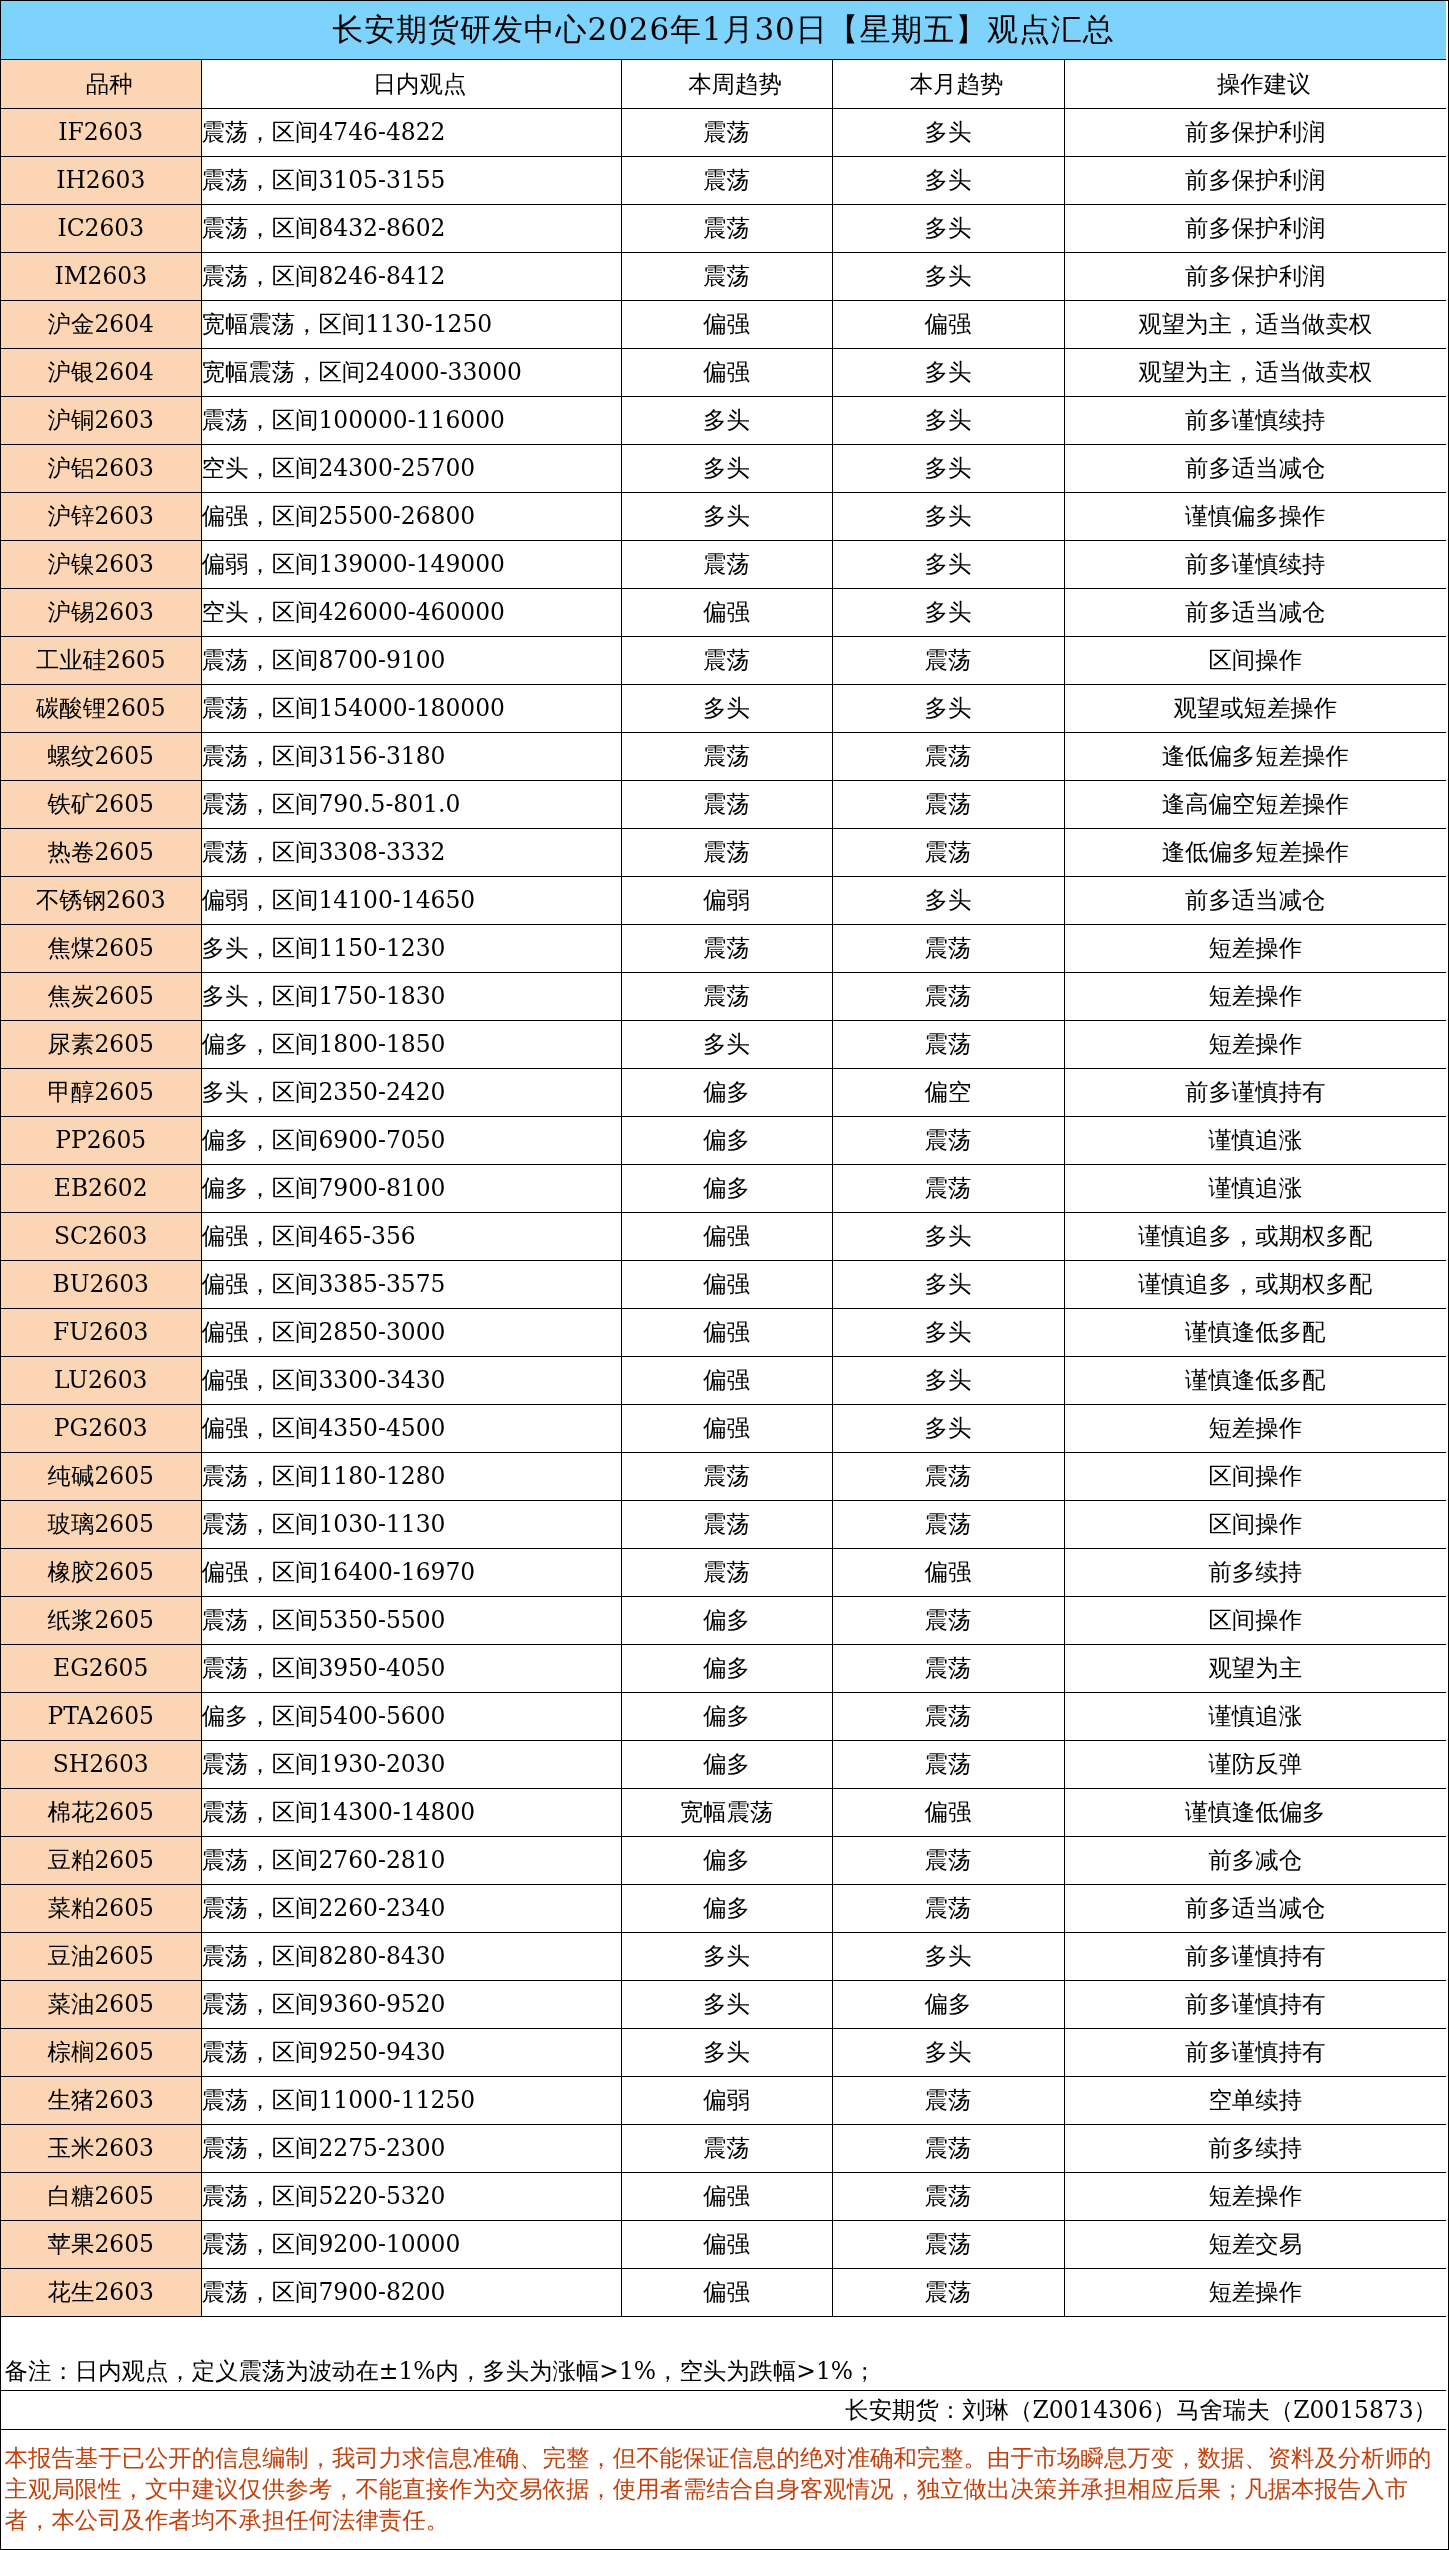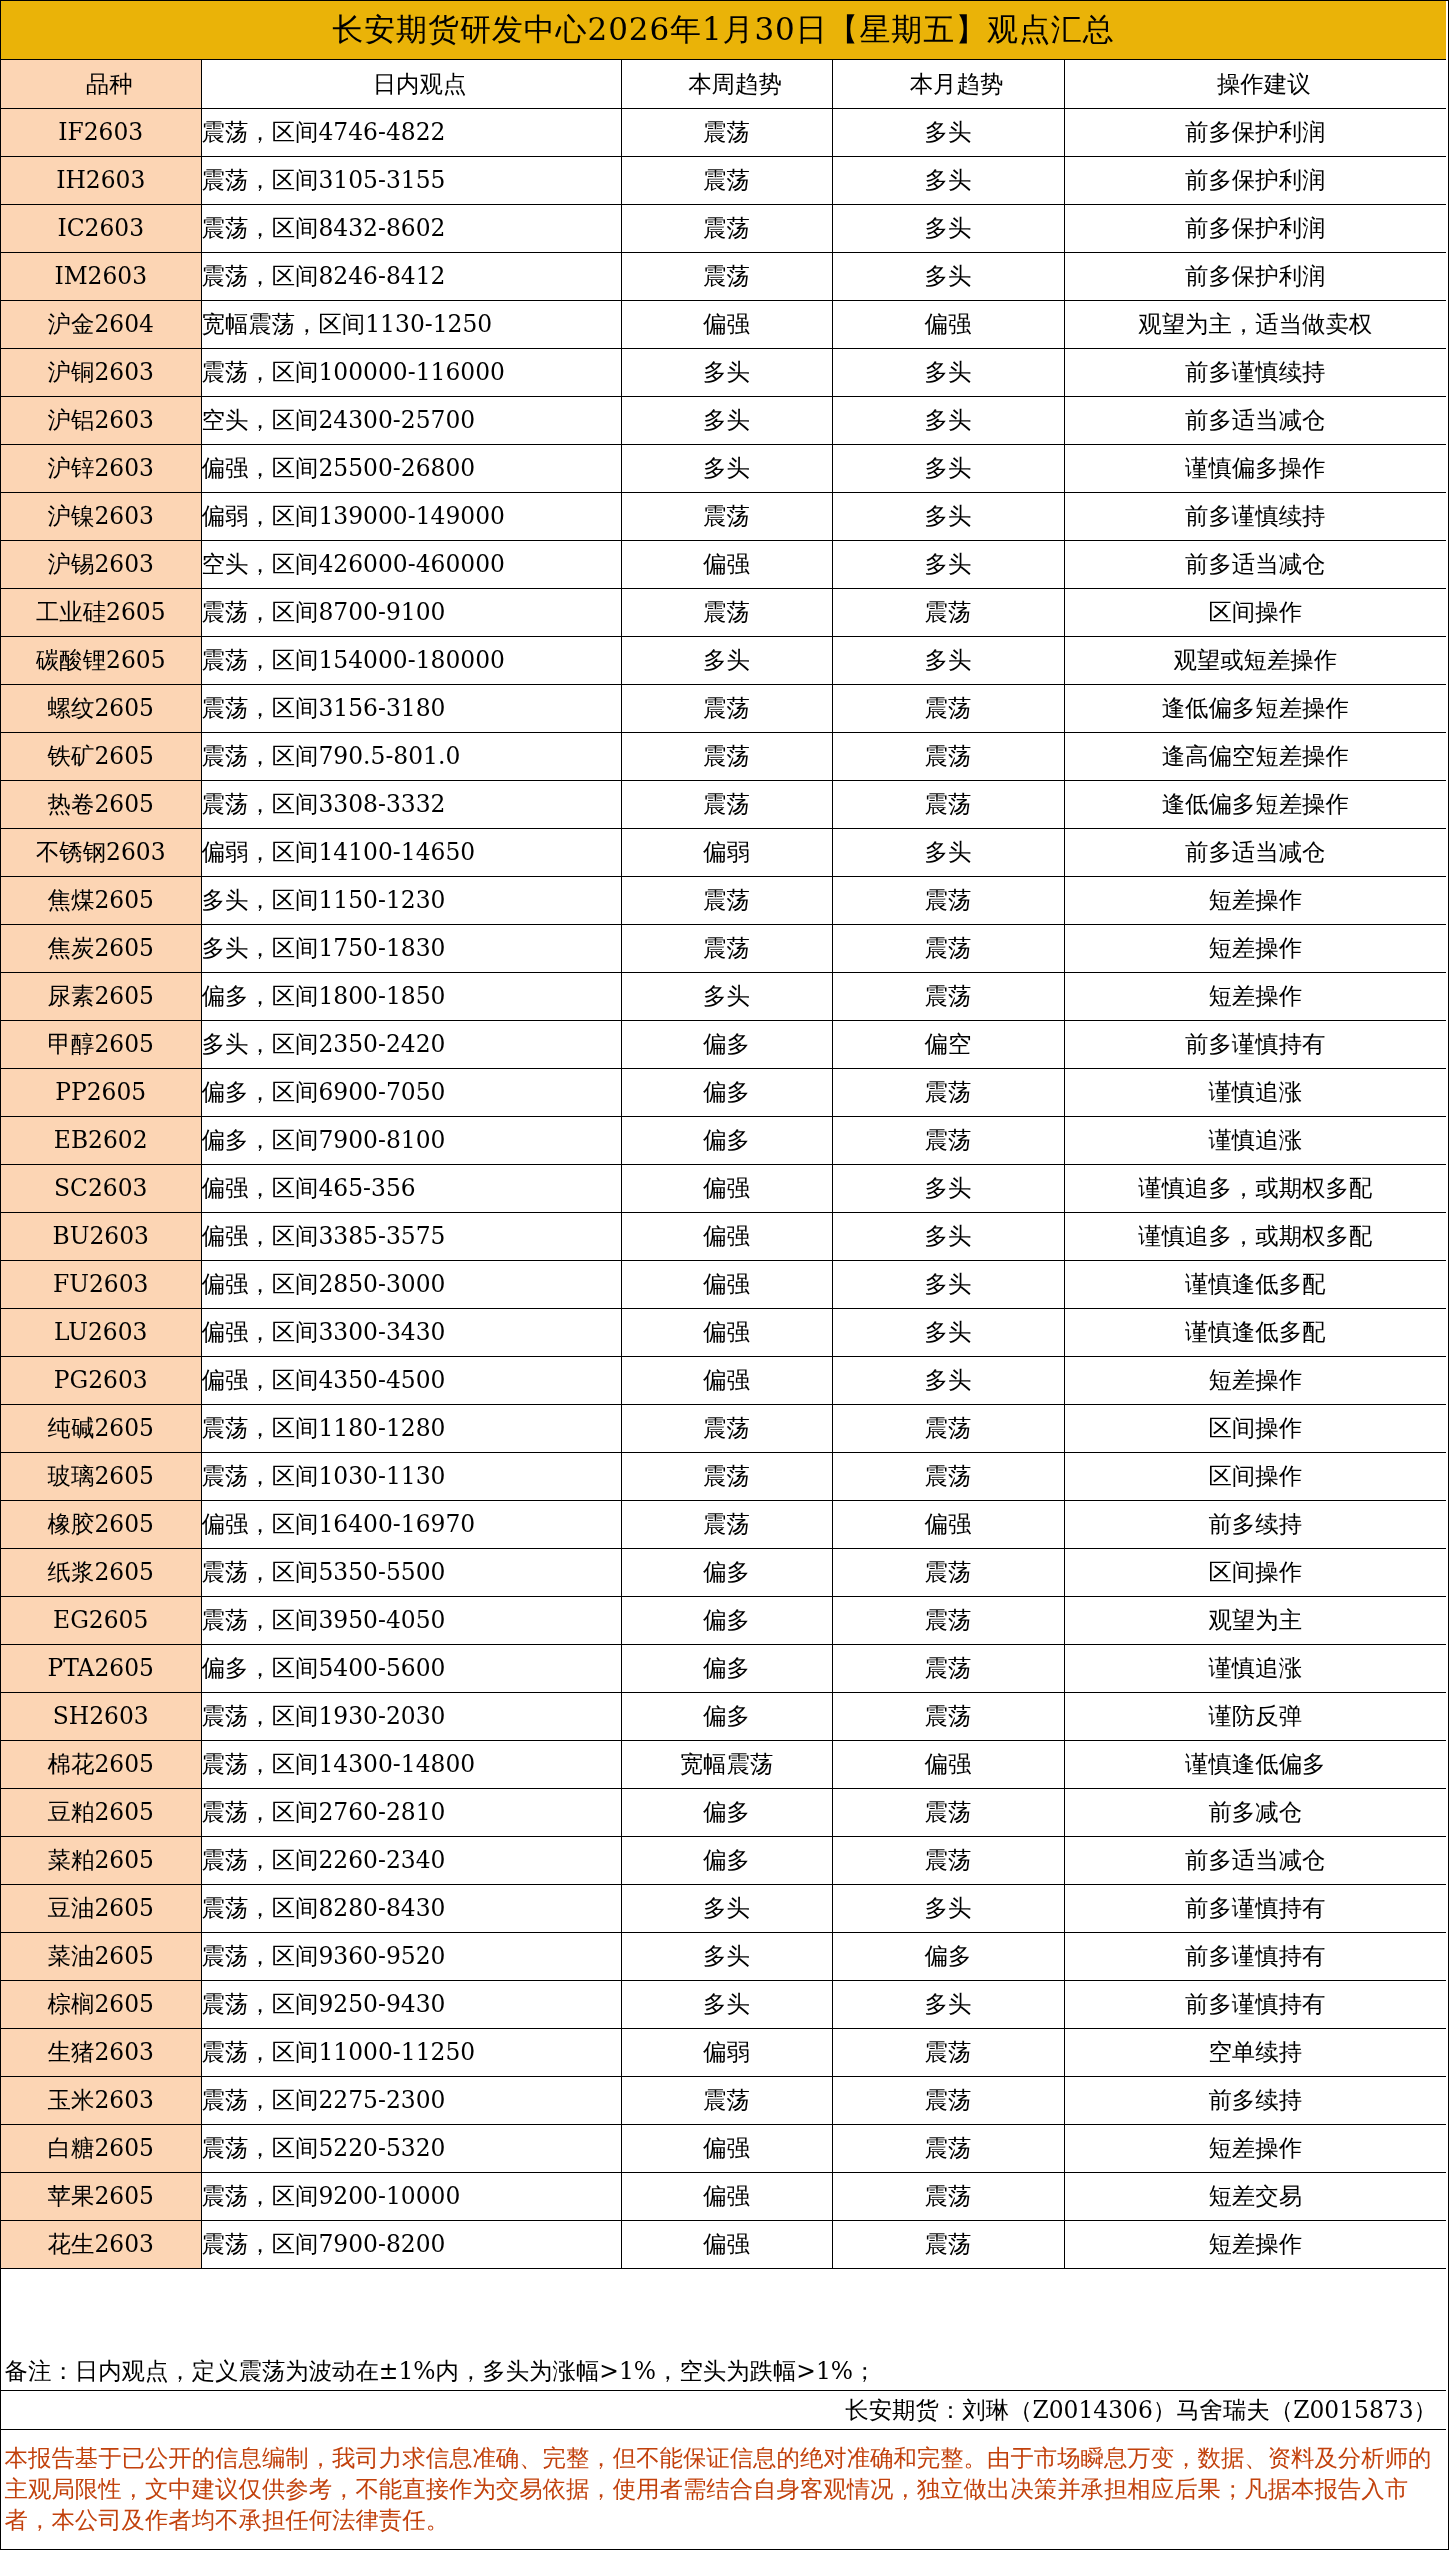--- a/index.html
+++ b/index.html
@@ -1,21 +1,21 @@
 <!DOCTYPE html>
 <html style="font-size:14.4px"><head>
 <meta charset="utf-8">
 <style>
   * { box-sizing: border-box; margin: 0; padding: 0; }
   html, body { width: 1450px; height: 2550px; background: #ffffff; overflow: hidden; }
   body { font-family: "DejaVu Serif", "Liberation Serif", serif; color: #000; }
   #sheet { position: absolute; left: 0; top: 0; width: 1449px; height: 2550px; border: 1.8px solid #000; }
   .title-row {
     position: absolute; left: 0; top: 0; width: 1445px; height: 59px;
-    background: #eab308; border-bottom: 1.8px solid #000;
+    background: #7dd3fc; border-bottom: 1.8px solid #000;
     display: flex; align-items: center; justify-content: center;
     font-size: 31px; letter-spacing: 0.9px;
   }
   table.grid {
     position: absolute; left: 0; top: 59px; width: 1445px;
     border-collapse: collapse; table-layout: fixed;
   }
   table.grid td, table.grid th {
     height: 48px; border: 1.8px solid #000; font-size: 23.4px; font-weight: normal;
     white-space: nowrap; overflow: hidden; padding: 0;
@@ -96,20 +96,27 @@
           <td class="center">前多保护利润</td>
         </tr>
         <tr>
           <td class="variety">沪金2604</td>
           <td class="intraday">宽幅震荡，区间1130-1250</td>
           <td class="center">偏强</td>
           <td class="center">偏强</td>
           <td class="center">观望为主，适当做卖权</td>
         </tr>
         <tr>
+          <td class="variety">沪银2604</td>
+          <td class="intraday">宽幅震荡，区间24000-33000</td>
+          <td class="center">偏强</td>
+          <td class="center">多头</td>
+          <td class="center">观望为主，适当做卖权</td>
+        </tr>
+        <tr>
           <td class="variety">沪铜2603</td>
           <td class="intraday">震荡，区间100000-116000</td>
           <td class="center">多头</td>
           <td class="center">多头</td>
           <td class="center">前多谨慎续持</td>
         </tr>
         <tr>
           <td class="variety">沪铝2603</td>
           <td class="intraday">空头，区间24300-25700</td>
           <td class="center">多头</td>

